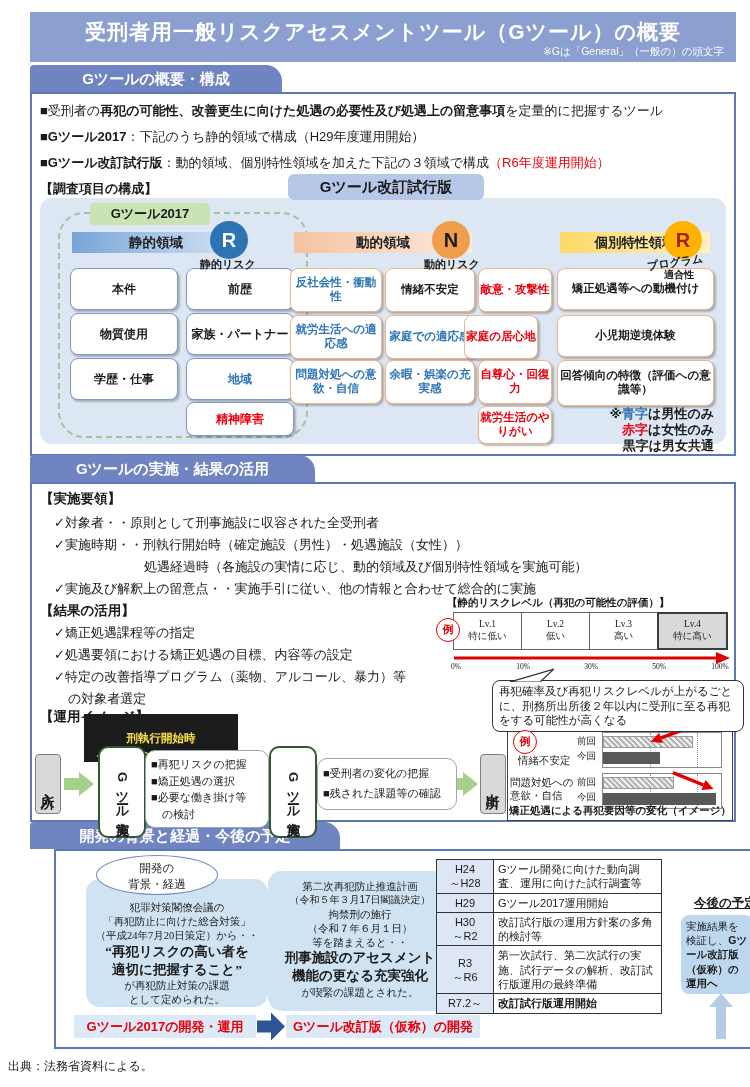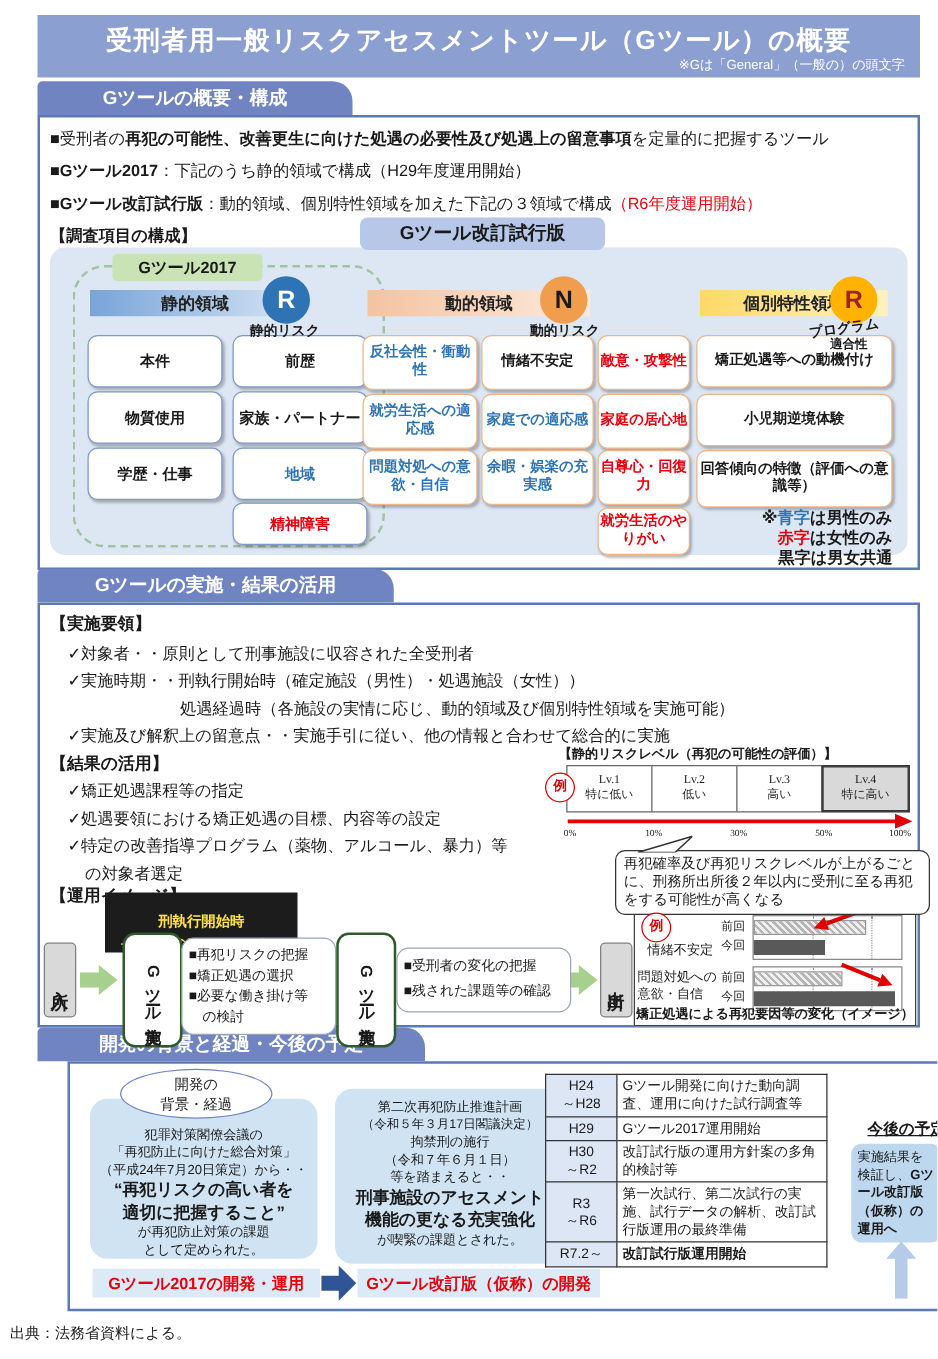--- a/index.html
+++ b/index.html
@@ -133,21 +133,21 @@
     <div class="abs itm itm-s c-red" style="left:154px;top:308px;width:106px;height:32px;text-align:center;">精神障害</div>
 
     <div class="abs dom-bar bar-dynamic">動的領域</div>
     <div class="abs dom-circle circ-dyn">N</div>
     <div class="abs circle-label" style="left:392px;top:163px;">動的リスク</div>
     <div class="abs itm itm-d c-blue" style="left:258px;top:174px;width:90px;height:42px;">反社会性・衝動性</div>
     <div class="abs itm itm-d" style="left:353px;top:174px;width:88px;height:42px;">情緒不安定</div>
     <div class="abs itm itm-d c-red" style="left:446px;top:174px;width:72px;height:42px;">敵意・攻撃性</div>
     <div class="abs itm itm-d c-blue" style="left:258px;top:221px;width:90px;height:42px;">就労生活への適応感</div>
     <div class="abs itm itm-d c-blue" style="left:353px;top:221px;width:88px;height:42px;">家庭での適応感</div>
-    <div class="abs itm itm-d c-red" style="left:446px;top:221px;width:72px;height:42px;">家庭の居心地</div>
+    <div class="abs itm itm-d c-red" style="left:432px;top:221px;width:72px;height:42px;">家庭の居心地</div>
     <div class="abs itm itm-d c-blue" style="left:258px;top:266px;width:90px;height:42px;">問題対処への意欲・自信</div>
     <div class="abs itm itm-d c-blue" style="left:353px;top:266px;width:88px;height:42px;">余暇・娯楽の充実感</div>
     <div class="abs itm itm-d c-red" style="left:446px;top:266px;width:72px;height:42px;">自尊心・回復力</div>
     <div class="abs itm itm-d c-red" style="left:446px;top:312px;width:72px;height:36px;">就労生活のやりがい</div>
 
     <div class="abs dom-bar bar-indiv">個別特性領域</div>
     <div class="abs dom-circle circ-ind">R</div>
     <div class="abs circle-label" style="left:615px;top:161px;transform:rotate(-8deg);">プログラム</div>
     <div class="abs circle-label" style="left:632px;top:174px;font-size:10px;">適合性</div>
     <div class="abs itm itm-d" style="left:525px;top:174px;width:155px;height:40px;">矯正処遇等への動機付け</div>
@@ -291,21 +291,21 @@
       <div class="abs chg-cap">矯正処遇による再犯要因等の変化（イメージ）</div>
     </div>
   </div>
 
   <div class="abs tab" style="top:822px;width:310px;">開発の背景と経過・今後の予定</div>
   <div class="abs sec-box" style="top:849px;height:196px;margin-left:24px;">
     <div class="abs oval">
       <div>開発の</div>
       <div>背景・経過</div>
     </div>
-    <div class="abs devbox" style="left:16px;top:28px;width:182px;height:128px;padding-top:22px;box-sizing:border-box;">
+    <div class="abs devbox" style="left:30px;top:28px;width:182px;height:128px;padding-top:22px;box-sizing:border-box;font-family:Liberation Serif, serif;">
       <span class="s">犯罪対策閣僚会議の</span>
       <span class="s">「再犯防止に向けた総合対策」</span>
       <span class="s">（平成24年7月20日策定）から・・</span>
       <span class="b">“再犯リスクの高い者を</span>
       <span class="b">適切に把握すること”</span>
       <span class="s">が再犯防止対策の課題</span>
       <span class="s">として定められた。</span>
     </div>
     <div class="abs devbox" style="left:212px;top:20px;width:184px;height:140px;padding-top:8px;box-sizing:border-box;">
       <span class="s">第二次再犯防止推進計画</span>

